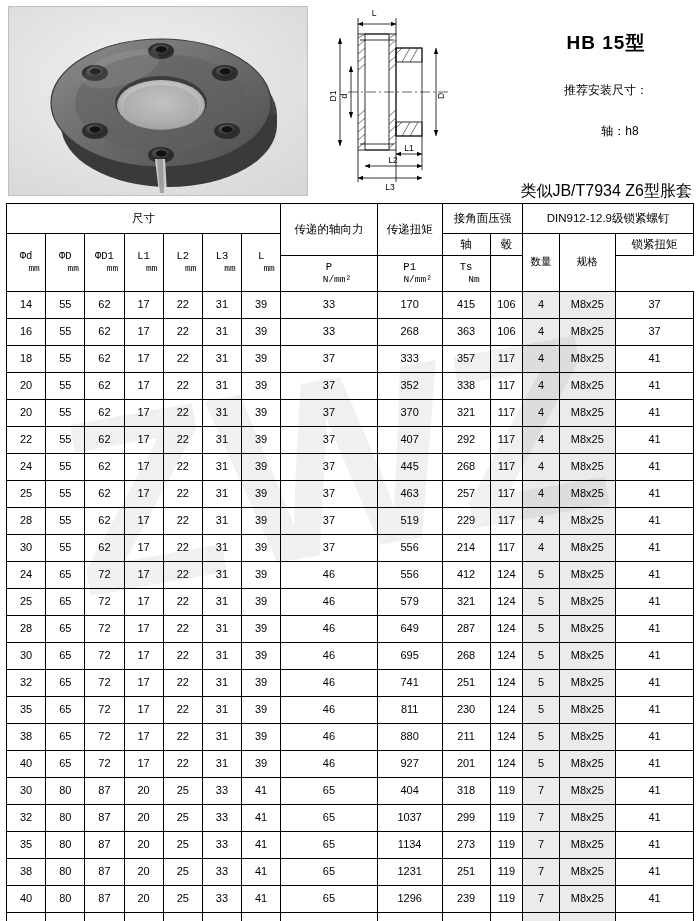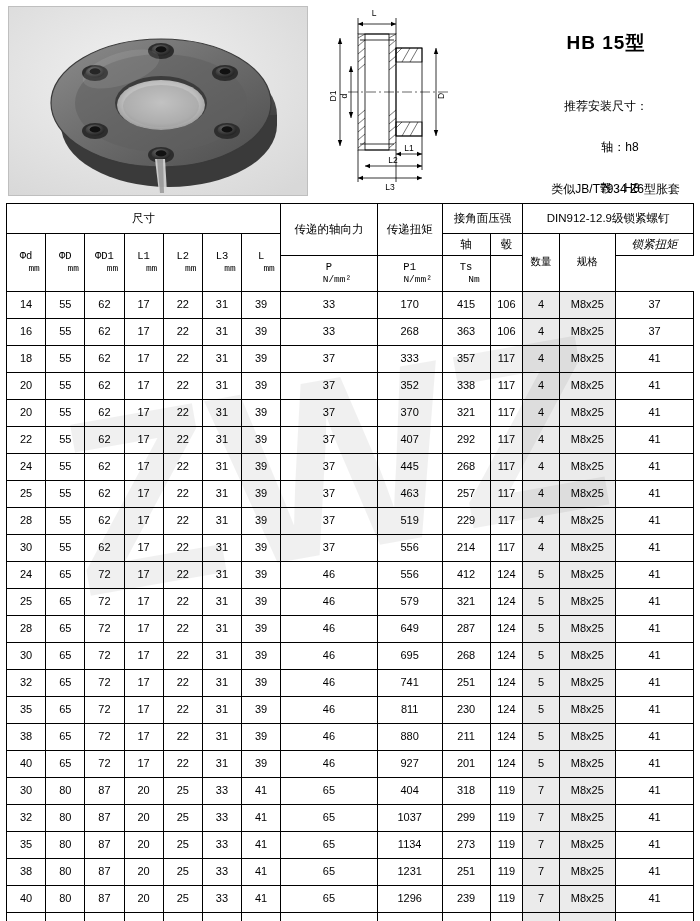--- a/index.html
+++ b/index.html
@@ -46,38 +46,38 @@
   .title-block {
     position: absolute;
     left: 516px; top: 30px;
     width: 180px;
     text-align: center;
   }
   .main-title {
     font-size: 19px;
     font-weight: bold;
     letter-spacing: 1px;
-    margin-bottom: 42px;
+    margin-bottom: 26px;
   }
   .rec-line {
     font-size: 12px;
     margin-bottom: 11px;
     text-align: center;
   }
   .rec-sub {
     font-size: 12px;
     text-align: center;
     padding-left: 28px;
     margin-top: 24px;
   }
   .note-similar {
     position: absolute;
-    right: 20px;
+    right: 8px;
     top: 181px;
-    font-size: 12px;
+    font-size: 16px;
   }
 
   
   table.spec {
     position: absolute;
     left: 6px;
     top: 203px;
     width: 688px;
     border-collapse: collapse;
     font-size: 11px;
@@ -288,21 +288,20 @@
           <text x="75" y="159" text-anchor="middle">L2</text>
           <text x="72" y="186" text-anchor="middle">L3</text>
         </g>
       </svg>
     </div>
 
     <div class="title-block">
       <div class="main-title">HB  15型</div>
       <div class="rec-line">推荐安装尺寸：</div>
       <div class="rec-sub">轴：h8</div>
-      <div class="rec-sub">毂：H8</div>
     </div>
 
     <div class="note-similar">类似JB/T7934 Z6型胀套</div>
   </div>
 
   <table class="spec">
       <thead>
         <tr>
           <th class="hdr-group" colspan="7">尺寸</th>
           <th class="hdr-group" colspan="1" rowspan="2">传递的轴向力</th>
@@ -315,21 +314,21 @@
           <th class="hdr-sub" rowspan="2"><span>ΦD</span><span class="u">mm</span></th>
           <th class="hdr-sub" rowspan="2"><span>ΦD1</span><span class="u">mm</span></th>
           <th class="hdr-sub" rowspan="2"><span>L1</span><span class="u">mm</span></th>
           <th class="hdr-sub" rowspan="2"><span>L2</span><span class="u">mm</span></th>
           <th class="hdr-sub" rowspan="2"><span>L3</span><span class="u">mm</span></th>
           <th class="hdr-sub" rowspan="2"><span>L</span><span class="u">mm</span></th>
           <th class="hdr-group" style="height: 22px;">轴</th>
           <th class="hdr-group" style="height: 22px;">毂</th>
           <th class="hdr-sub" rowspan="2">数量</th>
           <th class="hdr-sub" rowspan="2">规格</th>
-          <th class="hdr-group" style="height: 22px; font-style: italic;">锁紧扭矩</th>
+          <th class="hdr-group" style="height: 22px;">锁紧扭矩</th>
         </tr>
         <tr>
           <th class="hdr-sub"><span>P</span><span class="u">N/mm²</span></th>
           <th class="hdr-sub"><span>P1</span><span class="u">N/mm²</span></th>
           <th class="hdr-sub"><span>Ts</span><span class="u">Nm</span></th>
         </tr>
       </thead>
       <tbody>
         <tr>
           <td>14</td>

